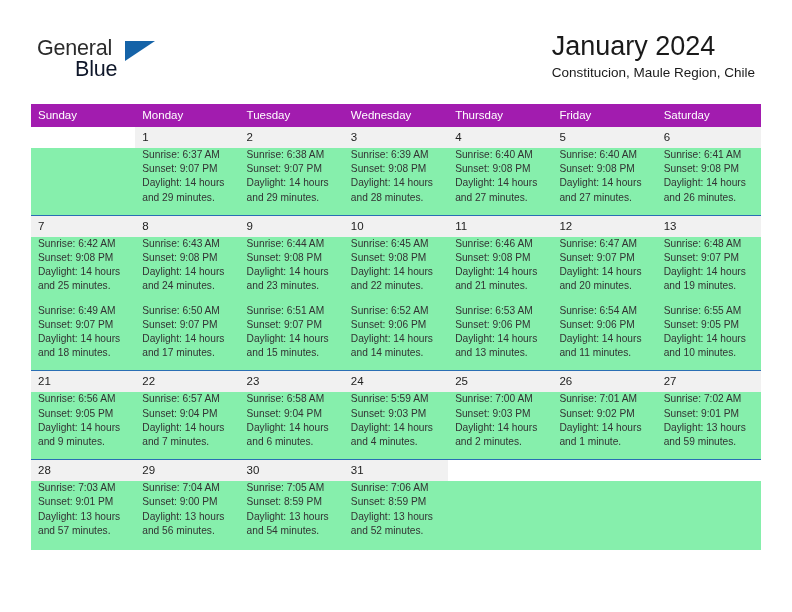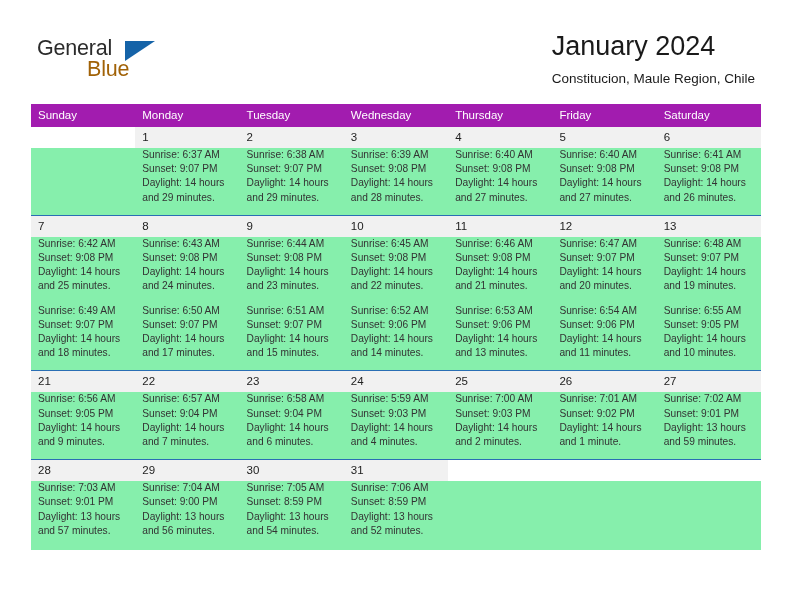--- a/index.html
+++ b/index.html
@@ -42,25 +42,25 @@
     position: absolute;
     left: 0;
     top: 0;
     font-size: 21.5px;
     letter-spacing: -0.2px;
     color: #2b2b2b;
     font-family: "Liberation Sans", sans-serif;
   }
   .logo-blue {
     position: absolute;
-    left: 50px;
+    left: 38px;
     top: 21px;
     font-size: 21.5px;
     letter-spacing: -0.2px;
-    color: #a16207;
+    color: #0f172a;
     font-family: "Liberation Sans", sans-serif;
   }
   .logo-triangle {
     position: absolute;
     left: 88px;
     top: 5px;
     width: 0;
     height: 0;
     border-left: 30px solid #1563a8;
     border-bottom: 20px solid transparent;
@@ -76,21 +76,20 @@
     color: #1a1a1a;
     line-height: 34px;
     white-space: nowrap;
     font-weight: normal;
     margin: 0;
   }
   .cal-subtitle {
     font-size: 13.5px;
     color: #1a1a1a;
     line-height: 20px;
-    margin-top: 6px;
     white-space: nowrap;
   }
 
   
   .calendar {
     position: absolute;
     left: 31px;
     top: 104px;
     width: 730px;
   }

